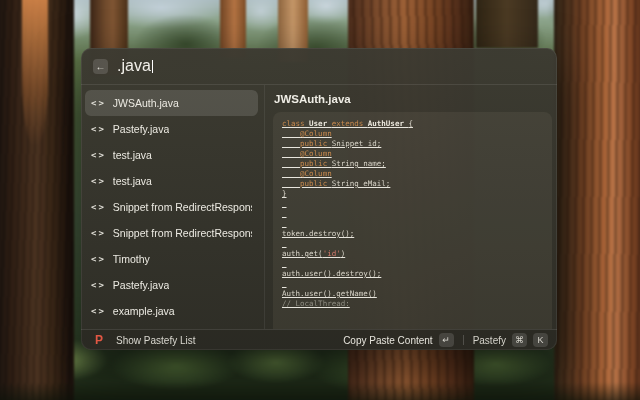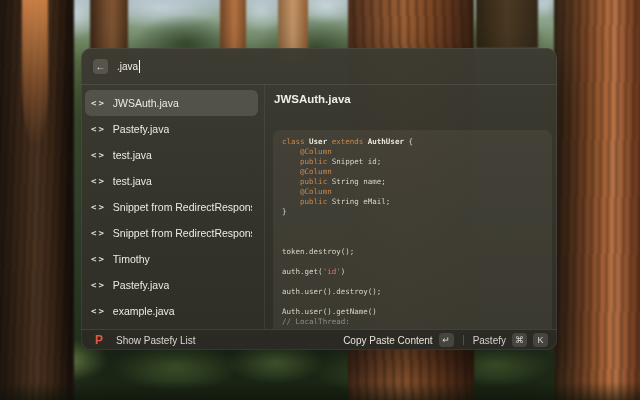--- a/index.html
+++ b/index.html
@@ -54,36 +54,36 @@
 
   
   .window{position:absolute;left:81px;top:48px;width:476px;height:302px;z-index:10;
     border-radius:10px;overflow:hidden;box-sizing:border-box;
     background:linear-gradient(180deg, rgba(60,58,49,.97), rgba(46,45,38,.98));
     box-shadow:0 20px 50px rgba(0,0,0,.55), inset 0 0 0 1px rgba(255,255,255,.07);
     color:#e8e6de;}
   .searchbar{height:36px;display:flex;align-items:center;padding:0 12px;gap:9px;}
   .back-btn{width:15px;height:15px;border-radius:4px;background:rgba(255,255,255,.14);
     display:flex;align-items:center;justify-content:center;font-size:10px;color:#eceae2;flex:0 0 auto;}
-  .query{font-size:10px;color:#f2f0ea;display:flex;align-items:center;}
+  .query{font-size:16px;color:#f2f0ea;display:flex;align-items:center;}
   .caret{display:inline-block;width:1px;height:13px;background:#fff;margin-left:1px;}
   .hsep{height:1px;background:rgba(255,255,255,.09);}
   .body{display:flex;height:244px;}
   .list{width:183px;box-sizing:border-box;padding:5px 0 0 0;overflow:hidden;}
   .row{height:26px;margin:0 6px 0 4px;border-radius:6px;display:flex;align-items:center;
     padding:0 6px;gap:7px;overflow:hidden;}
   .row.selected{background:rgba(255,255,255,.13);}
   .row .snip-icon{font-family:"DejaVu Sans Mono",monospace;font-size:9px;font-weight:bold;
     letter-spacing:2px;color:#e2e0d8;flex:0 0 auto;}
   .row .lbl{font-size:10.5px;color:#eceae2;white-space:nowrap;overflow:hidden;}
   .vsep{width:1px;background:rgba(255,255,255,.07);}
   .preview{flex:1;min-width:0;padding:8px 5px 0 8px;display:flex;flex-direction:column;}
   .pv-title{font-size:11.5px;font-weight:bold;color:#efede5;padding-left:1px;}
-  .code-block{flex:1;margin-top:25px;background:rgba(255,240,205,.06);
-    border-radius:8px 8px 0 0;padding:7px 9px;overflow:hidden;}
+  .code-block{flex:1;margin-top:7px;background:rgba(255,240,205,.06);
+    border-radius:8px 8px 0 0;padding:7px 9px;overflow:hidden;text-decoration:underline;}
   .code-line{font-family:"DejaVu Sans Mono",monospace;font-size:7.5px;line-height:10px;
     white-space:pre;color:#d9d5c9;}
   .c-kw{color:#c98a4d;} .c-ann{color:#c98a4d;text-align:right;}
   .c-cls{color:#ece8dd;font-weight:bold;}
   .c-var{color:#d57a6c;} .c-str{color:#d57a6c;}
   .c-cmt{color:#908e83;} .c-p{color:#d9d5c9;}
   .footer{height:20px;display:flex;align-items:center;padding:0 9px 0 14px;
     background:rgba(0,0,0,.08);}
   .p-logo{color:#e25744;font-weight:bold;font-size:12px;margin-right:13px;}
   .foot-label{font-size:10px;color:#d9d7cf;}

